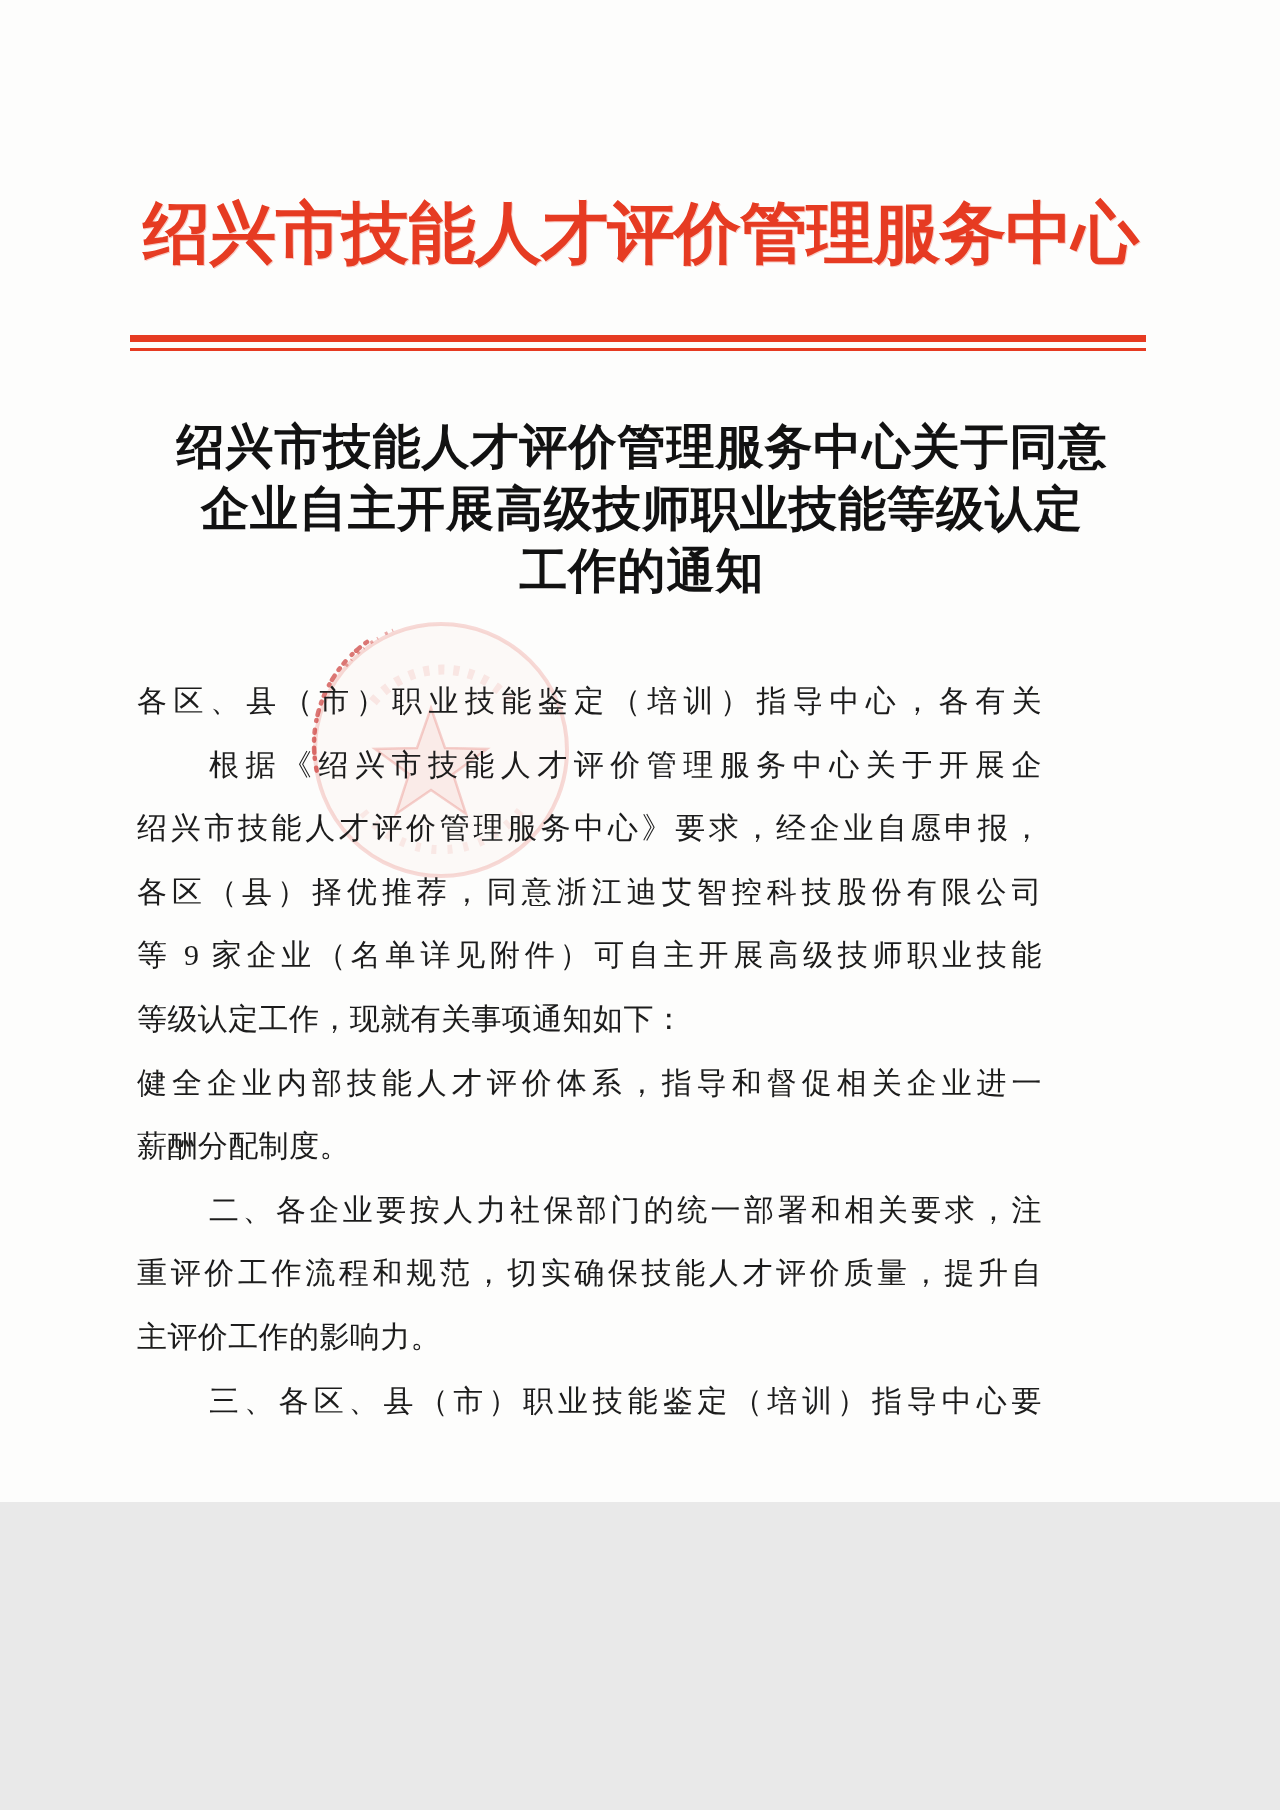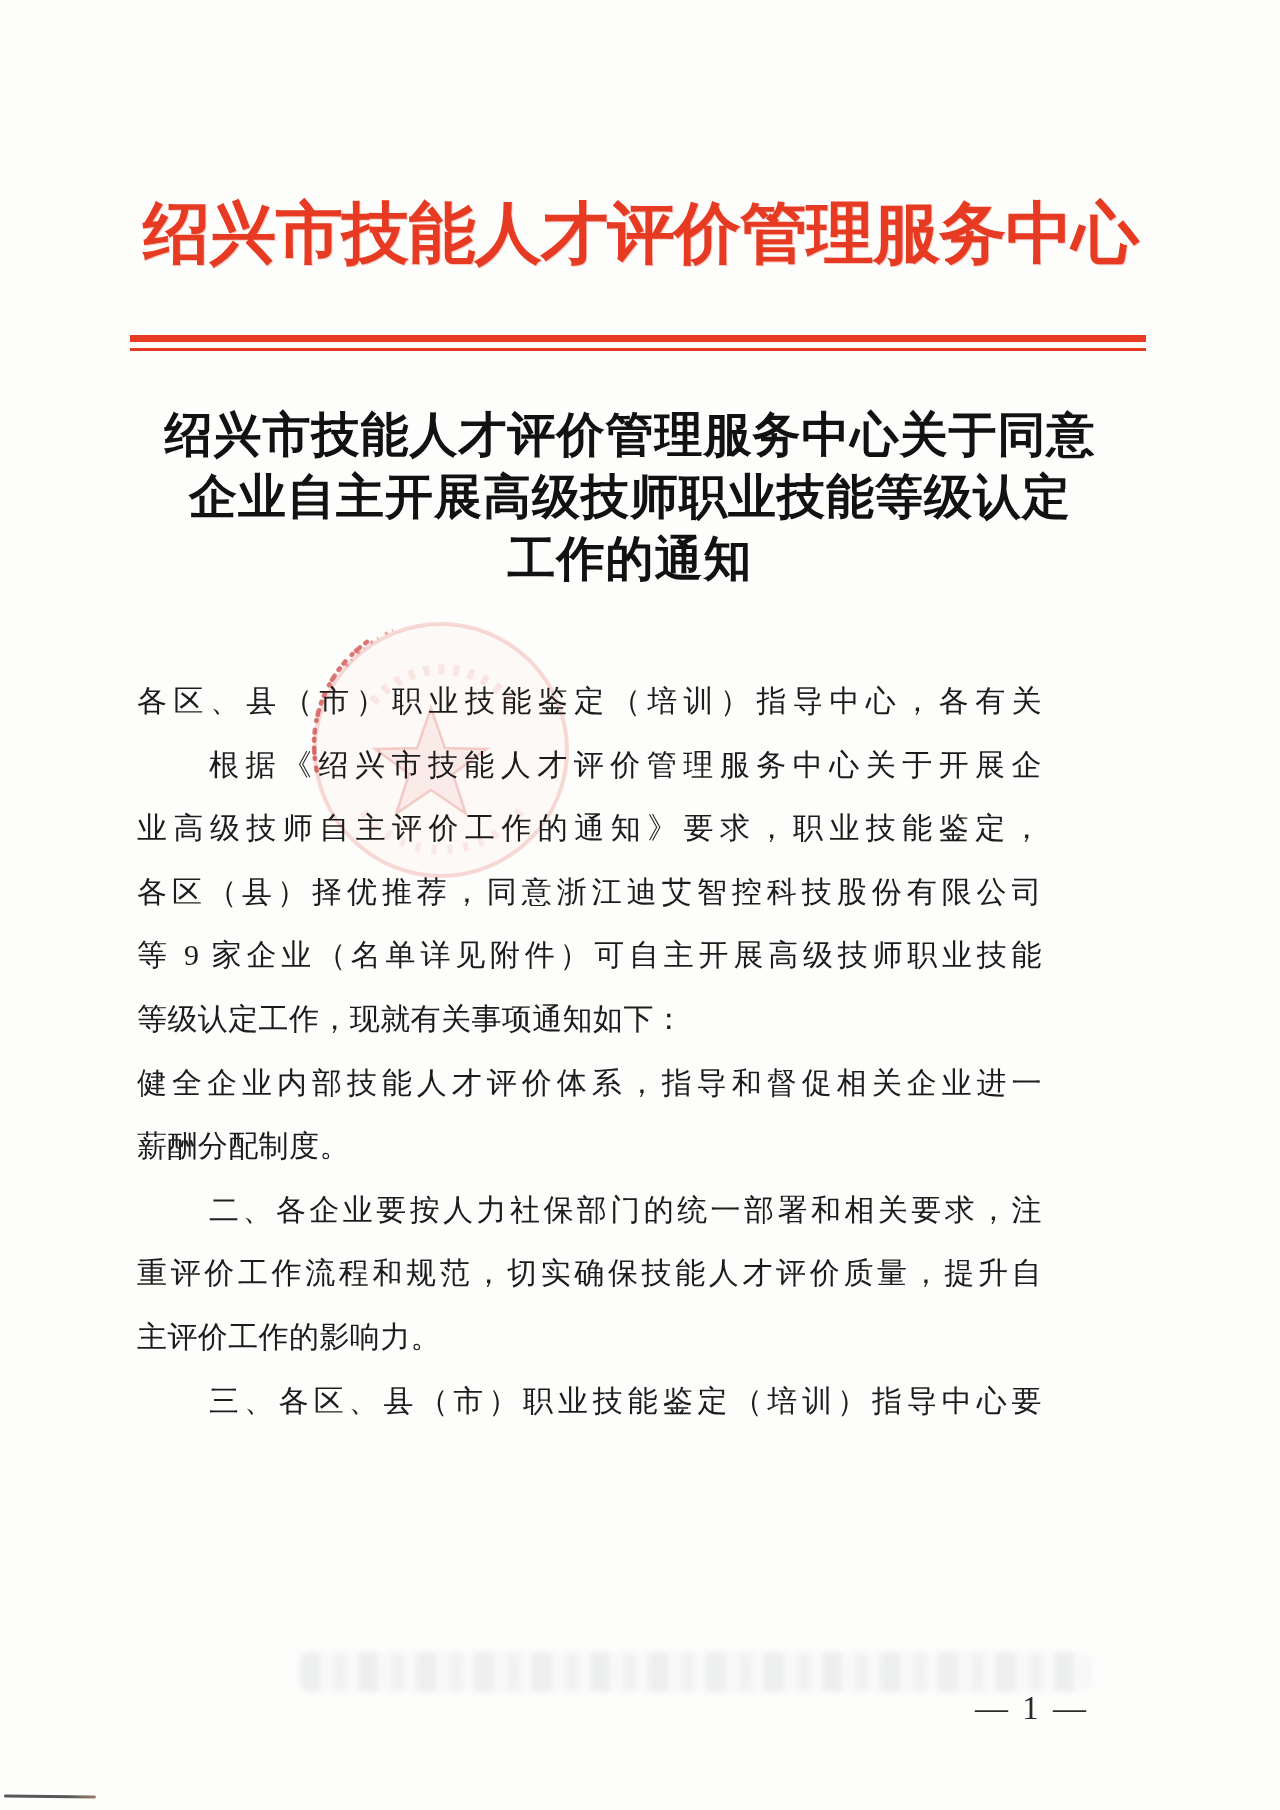--- a/index.html
+++ b/index.html
@@ -1,18 +1,18 @@
 <!DOCTYPE html>
 <html lang="zh"><head>
 <meta charset="utf-8">
 <style>
   html,body{margin:0;padding:0;background:#e9e9e9;}
   .page{
     position:relative;
-    width:1280px;height:1810px;
+    width:1280px;height:1502px;
     margin:0 auto;
     background:#fdfdfc;
     overflow:hidden;
     font-family:"Liberation Serif", serif;
     color:#1c1c1c;
   }
   
   .letterhead{
     position:absolute;
     left:143px;top:188px;width:995px;
@@ -25,21 +25,21 @@
     text-align-last:justify;
     text-shadow:1px 1px 0 rgba(230,59,34,.25);
   }
   .rule{position:absolute;left:130px;width:1016px;background:#e63b22;}
   .rule.thick{top:335px;height:7px;}
   .rule.thin{top:348px;height:3px;}
   
   .doc-title{
     position:absolute;
     left:70px;top:404px;width:1120px;
-    margin:0;
+    margin:12px;
     font-size:48px;
     font-weight:700;
     line-height:62px;
     letter-spacing:1px;
     text-align:center;
     color:#121212;
   }
   .doc-title span{display:block;}
   
   .body-text{
@@ -114,21 +114,21 @@
 
     <path d="M 128 96 L 142 136 L 184 137 L 150 162 L 163 202 L 128 178 L 93 202 L 106 162 L 72 137 L 114 136 Z" fill="rgba(235,120,110,0.10)" stroke="rgba(226,90,82,0.26)" stroke-width="2.5"></path>
 
     <path d="M 70 90 A 90 90 0 0 1 210 92" fill="none" stroke="rgba(226,90,82,0.12)" stroke-width="10" stroke-dasharray="6 9"></path>
     <path d="M 60 200 A 100 100 0 0 0 218 198" fill="none" stroke="rgba(226,90,82,0.10)" stroke-width="9" stroke-dasharray="5 11"></path>
   </svg>
 
   <main class="body-text">
     <div class="body-line fill">各区、县（市）职业技能鉴定（培训）指导中心，各有关</div>
     <div class="body-line indent fill">根据《绍兴市技能人才评价管理服务中心关于开展企</div>
-    <div class="body-line fill">业高级技师自主评价工作的通知》要求，职业技能鉴定，</div>
+    <div class="body-line fill">绍兴市技能人才评价管理服务中心》要求，经企业自愿申报，</div>
     <div class="body-line fill">各区（县）择优推荐，同意浙江迪艾智控科技股份有限公司</div>
     <div class="body-line fill">等 9 家企业（名单详见附件）可自主开展高级技师职业技能</div>
     <div class="body-line">等级认定工作，现就有关事项通知如下：</div>
     <div class="body-line fill">健全企业内部技能人才评价体系，指导和督促相关企业进一</div>
     <div class="body-line">薪酬分配制度。</div>
     <div class="body-line indent fill">二、各企业要按人力社保部门的统一部署和相关要求，注</div>
     <div class="body-line fill">重评价工作流程和规范，切实确保技能人才评价质量，提升自</div>
     <div class="body-line">主评价工作的影响力。</div>
     <div class="body-line indent fill">三、各区、县（市）职业技能鉴定（培训）指导中心要</div>
   </main>

